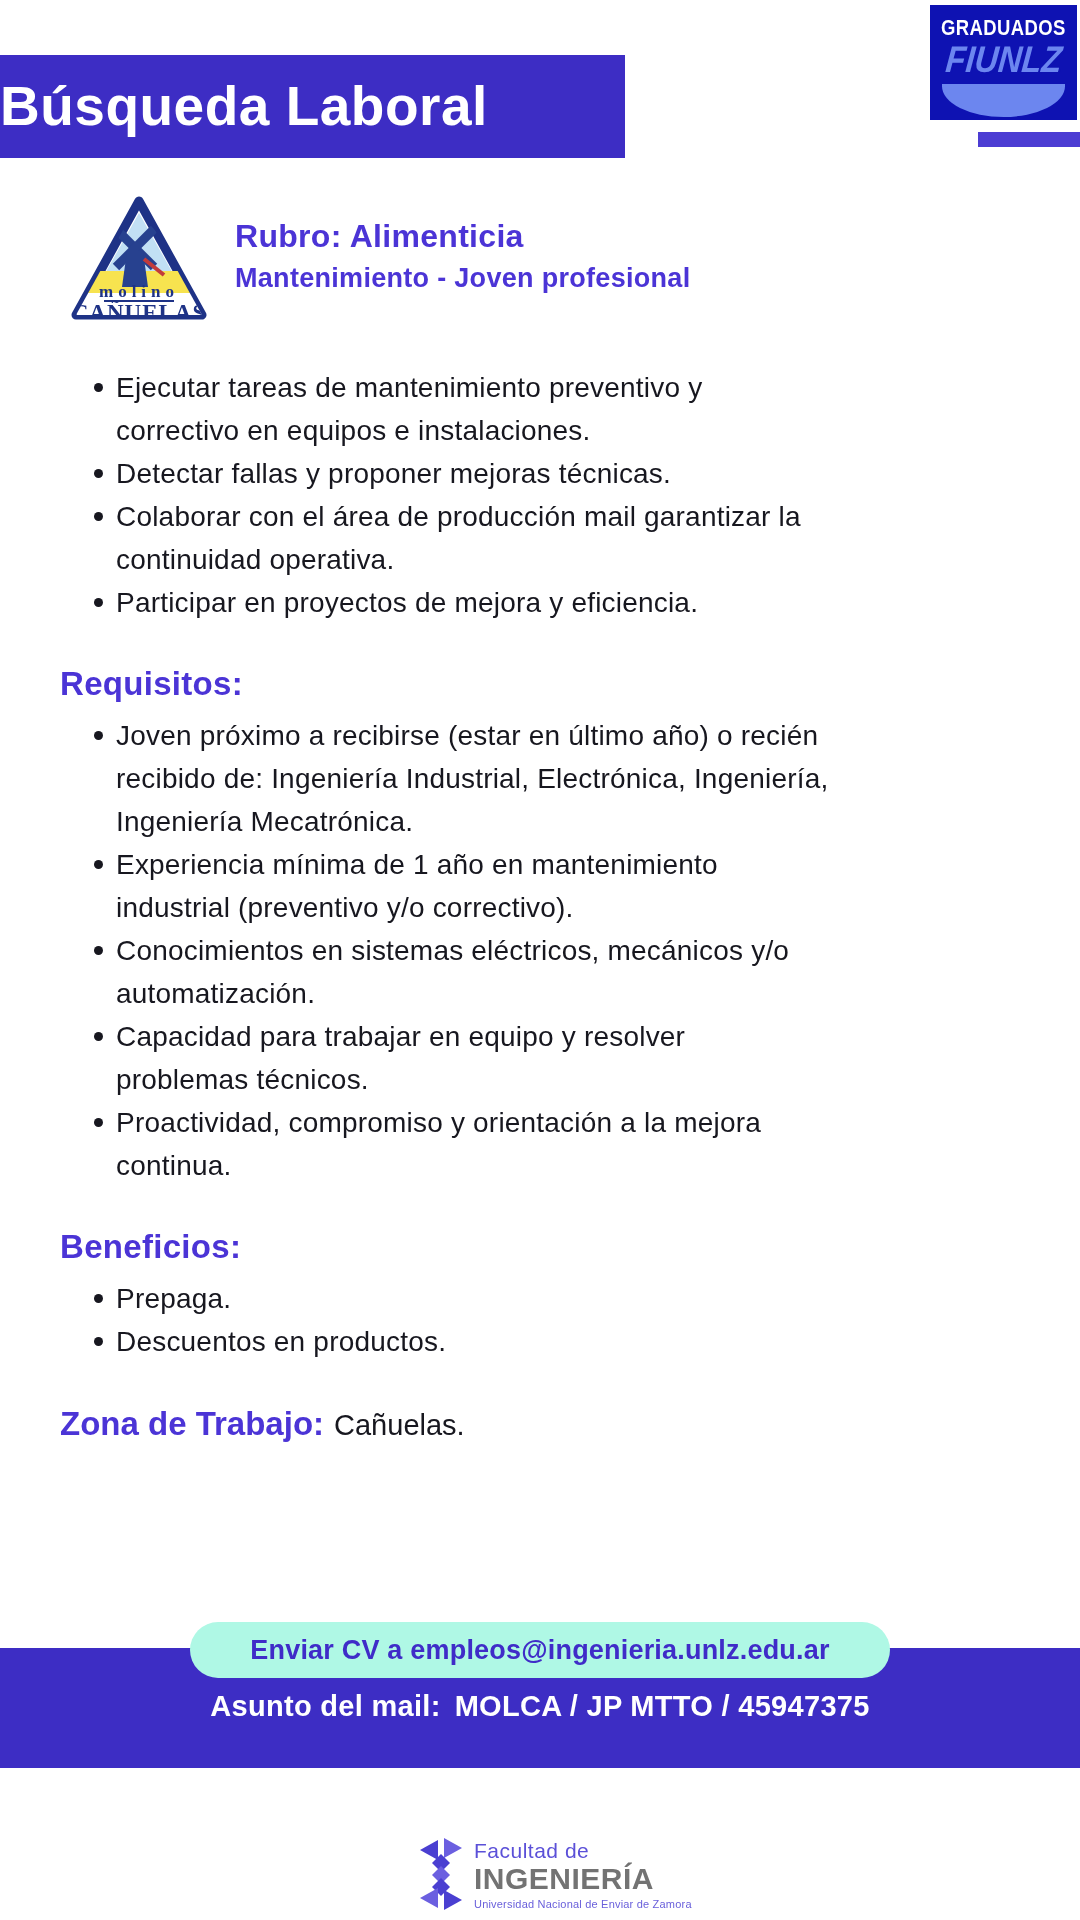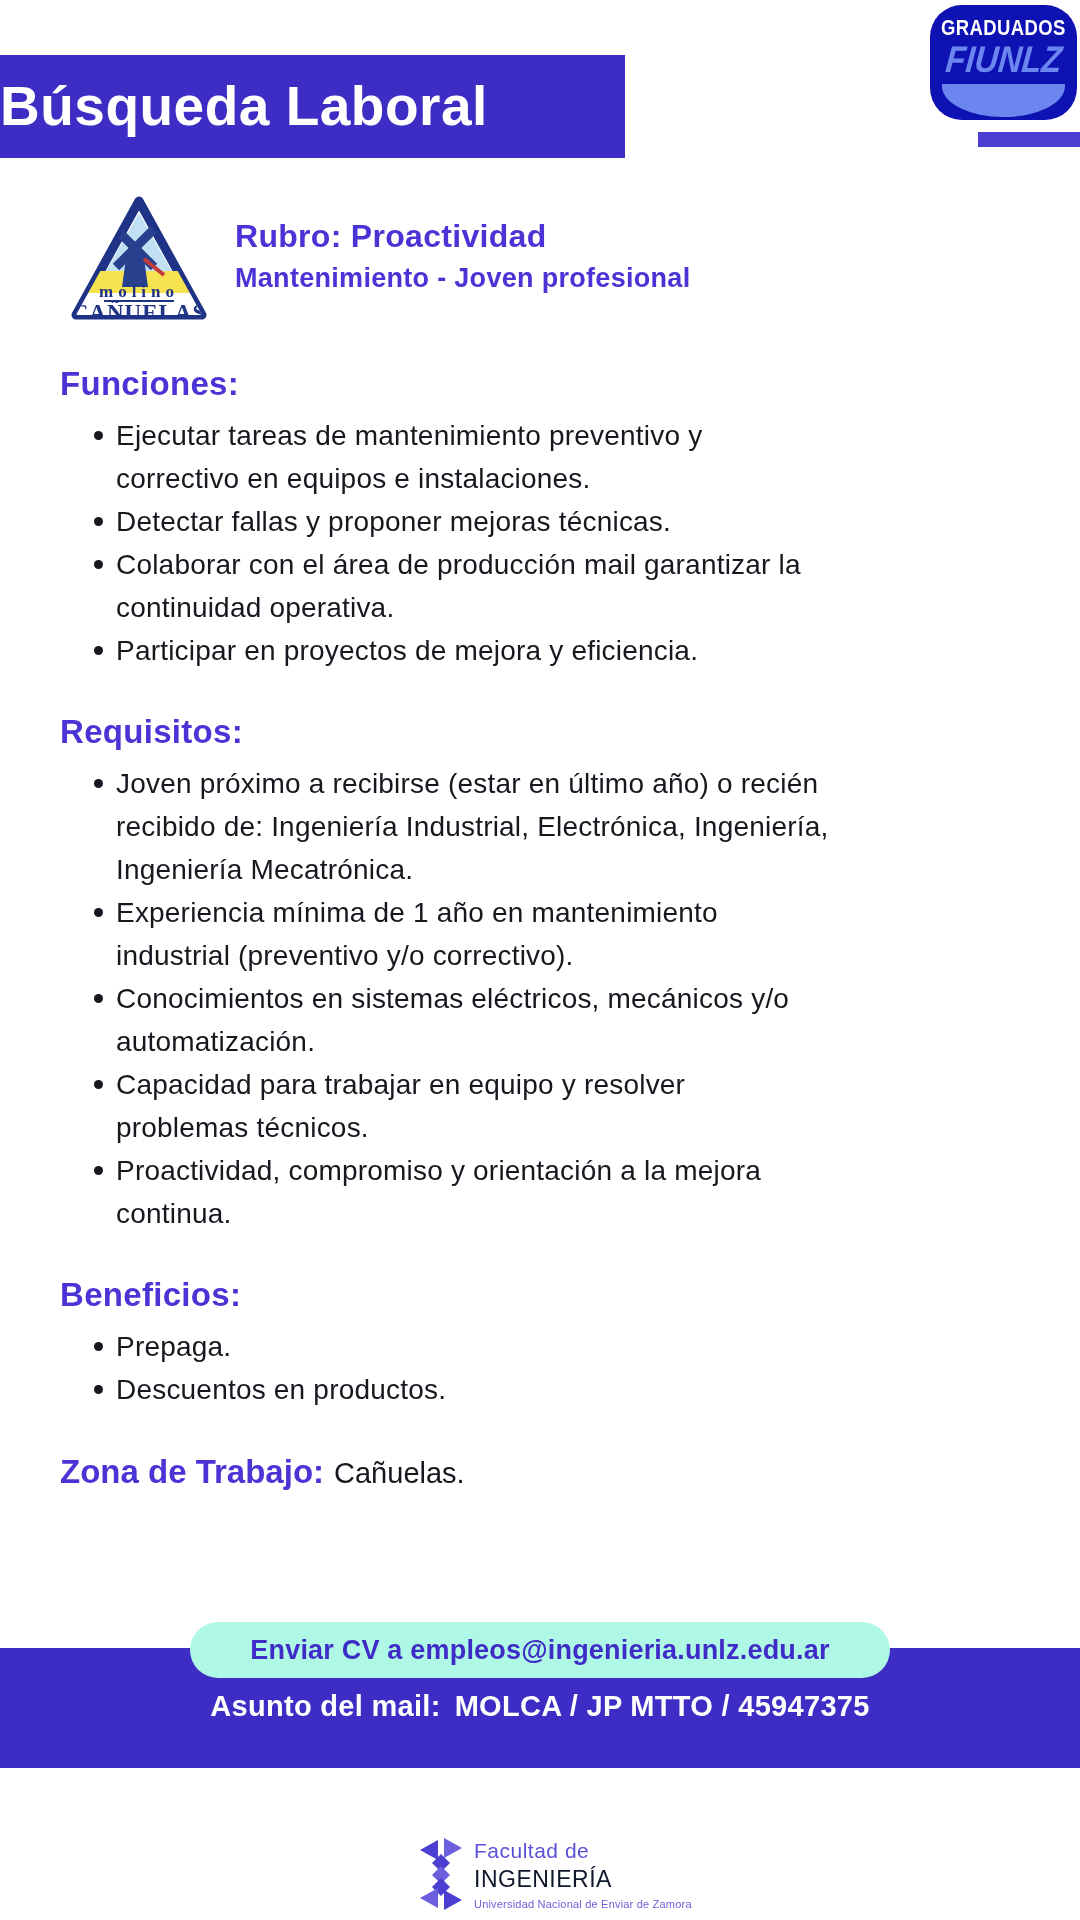--- a/index.html
+++ b/index.html
@@ -6,21 +6,21 @@
   .page{position:relative;width:1080px;height:1920px;background:#ffffff;overflow:hidden;
         font-family:"Liberation Sans",sans-serif;}
 
   
   .title-banner{position:absolute;left:0;top:55px;width:625px;height:103px;background:#3D2DC4;}
   .title-banner h1{margin:0;line-height:103px;font-size:55px;font-weight:800;
         color:#ffffff;letter-spacing:0.5px;}
 
   
   .grad-box{position:absolute;left:930px;top:5px;width:147px;height:115px;background:#0E12B2;
-        display:flex;flex-direction:column;align-items:center;overflow:hidden;border-radius:32px;}
+        display:flex;flex-direction:column;align-items:center;overflow:hidden;}
   .grad-line1{margin-top:10px;font-size:22px;font-weight:700;color:#ffffff;letter-spacing:0.5px;
         transform:scaleX(0.84);white-space:nowrap;z-index:2;}
   .grad-line2{margin-top:-2px;font-size:37px;font-weight:800;font-style:italic;color:#6C86EF;
         transform:scaleX(0.88) skewX(-6deg);white-space:nowrap;z-index:2;
         text-shadow:2px 2px 0 #0E12B2;}
   .grad-bowl{position:absolute;bottom:3px;left:12px;right:12px;height:33px;background:#6C86EF;
         border-radius:0 0 66px 66px / 0 0 33px 33px;z-index:1;}
   .grad-bar{position:absolute;left:978px;top:132px;width:102px;height:15px;background:#4C3DD3;}
 
   
@@ -46,21 +46,21 @@
         border-radius:28px;display:flex;align-items:center;justify-content:center;z-index:2;
         font-size:27px;font-weight:800;color:#3F2CC8;letter-spacing:0.2px;cursor:pointer;}
   .subject-line{position:absolute;left:0;top:1690px;width:1080px;text-align:center;z-index:2;
         color:#ffffff;font-weight:800;font-size:29px;letter-spacing:0.3px;}
   .subject-line .subj-label{margin-right:14px;}
 
   
   .footer-logo{position:absolute;left:418px;top:1804px;display:flex;align-items:center;gap:10px;margin-top:32px;}
   .fl-text{display:flex;flex-direction:column;}
   .fl-line1{font-size:21px;color:#5B50D8;font-weight:400;letter-spacing:0.5px;line-height:24px;}
-  .fl-line2{font-size:23px;color:#0f172a;font-weight:400;letter-spacing:0.5px;line-height:32px;}
+  .fl-line2{font-size:30px;color:#737373;font-weight:700;letter-spacing:0.5px;line-height:32px;}
   .fl-line3{font-size:11px;color:#6A60DB;font-weight:400;margin-top:3px;letter-spacing:0.2px;}
 </style>
 </head>
 <body>
 
 <div class="page">
 
   <div class="title-banner">
     <h1>Búsqueda Laboral</h1>
   </div>
@@ -89,27 +89,26 @@
         <line x1="78" y1="66" x2="98" y2="82" stroke="#C23B3B" stroke-width="4"></line>
         <rect x="0" y="100" width="146" height="32" fill="#ffffff"></rect>
         <text x="73" y="104" text-anchor="middle" font-family="Liberation Serif, serif" font-size="17" letter-spacing="5" fill="#1E3286" font-weight="bold">molino</text>
         <line x1="38" y1="108" x2="108" y2="108" stroke="#1E3286" stroke-width="2"></line>
         <text x="73" y="127" text-anchor="middle" font-family="Liberation Serif, serif" font-size="23" letter-spacing="1" fill="#1E3286" font-weight="bold">CAÑUELAS</text>
       </g>
     </svg>
   </div>
 
   <div class="job-head">
-    <p class="rubro">Rubro: Proactividad</p>
+    <p class="rubro">Rubro: Alimenticia</p>
     <p class="position">Mantenimiento - Joven profesional</p>
   </div>
 
   <div class="content">
 
-    <h2 class="sec-title">Funciones:</h2>
     <ul class="bullets">
       <li>Ejecutar tareas de mantenimiento preventivo y
 correctivo en equipos e instalaciones.</li>
       <li>Detectar fallas y proponer mejoras técnicas.</li>
       <li>Colaborar con el área de producción mail garantizar la
 continuidad operativa.</li>
       <li>Participar en proyectos de mejora y eficiencia.</li>
     </ul>
 
     <h2 class="sec-title">Requisitos:</h2>

